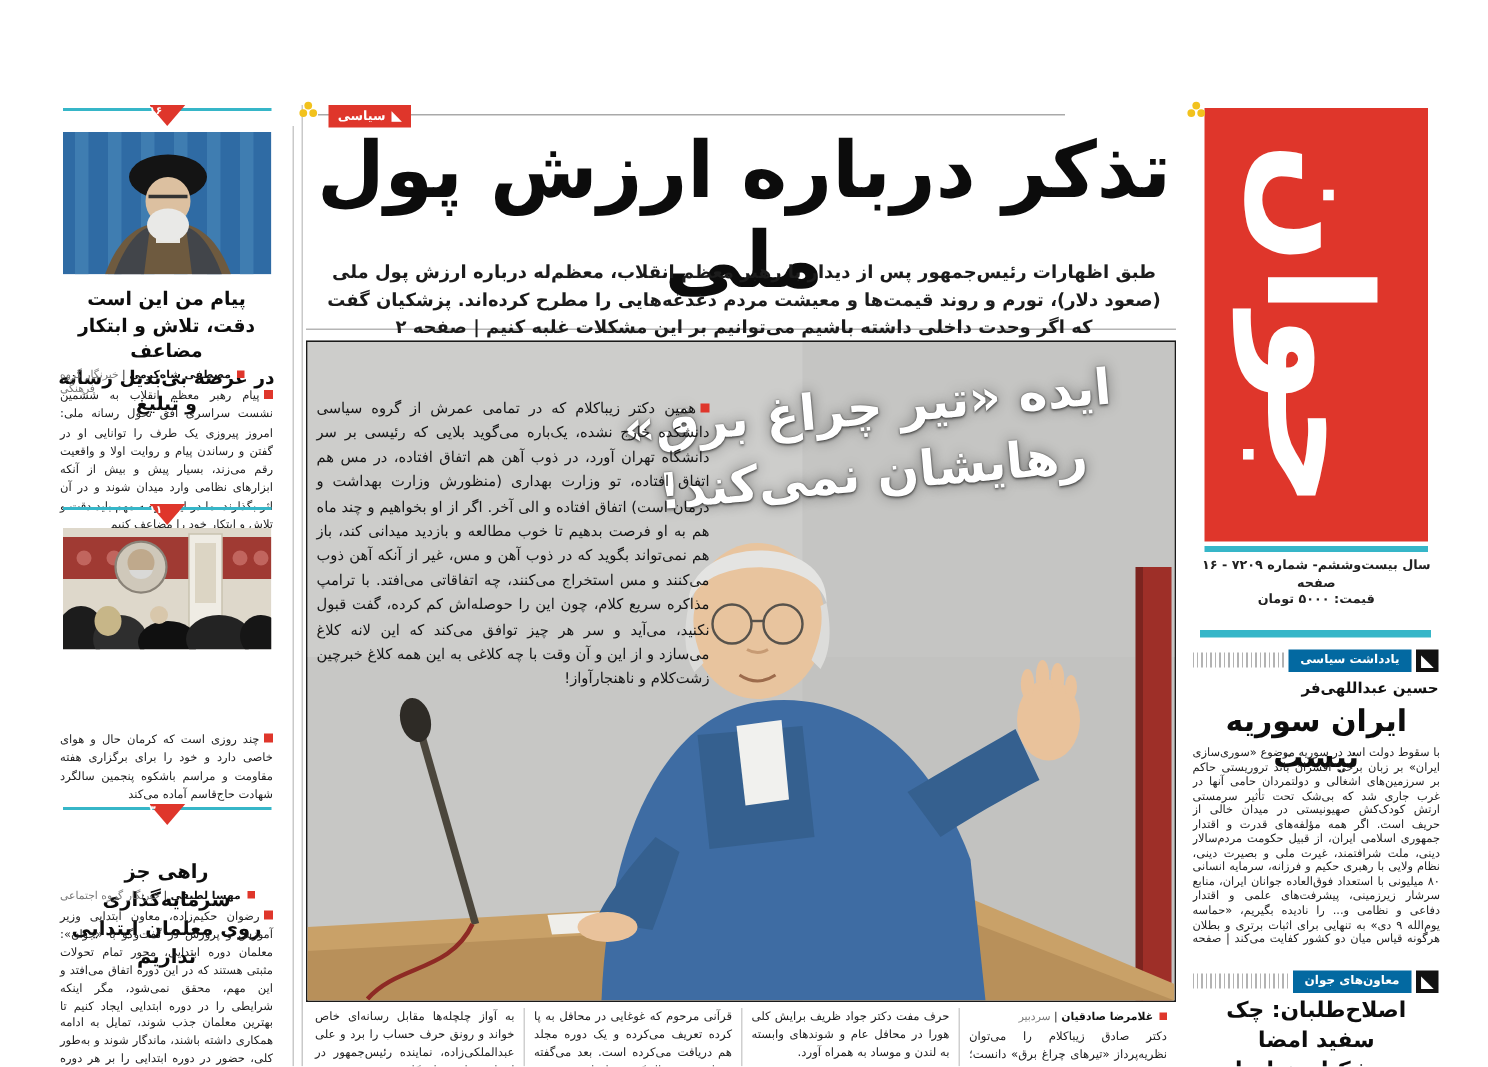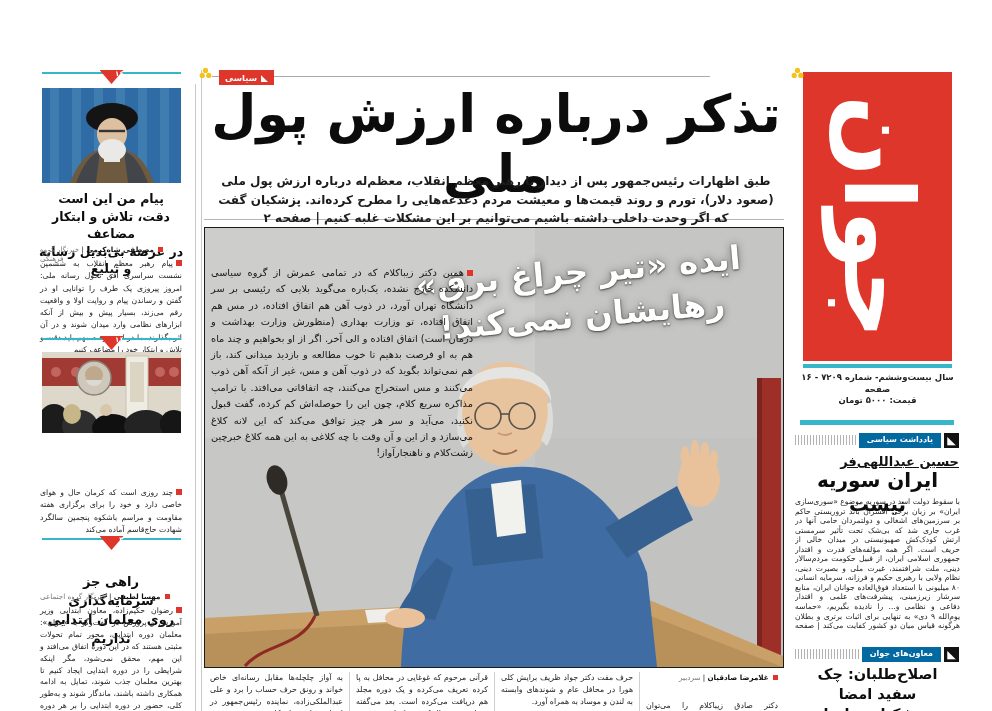--- a/index.html
+++ b/index.html
@@ -26,30 +26,30 @@
   }
   .logo-underline { right:40px; top:364px; width:149px; height:4px; background:#36b6c8; }
   .masthead-info { right:33px; top:372px; width:163px; text-align:center; font-size:8.5px; line-height:11.5px; font-weight:600; color:#222; }
   .teal-bar { right:38px; top:420px; width:154px; height:5px; background:#36b6c8; }
 
   .badge-row { position:absolute; right:33px; width:164px; height:16px; display:flex; align-items:center; gap:3px; }
   .mark-sq { width:15px; height:15px; background:#121212; color:#fff; font-size:11px; line-height:15px; text-align:center; flex:0 0 auto; }
   .badge { background:#0369a1; color:#fff; font-size:8px; font-weight:bold; padding:2.5px 8px 3.5px; white-space:nowrap; flex:0 0 auto; }
   .barcode { flex:1 1 auto; height:10px; background:repeating-linear-gradient(90deg,#b3b3b3 0 1px,transparent 1px 3px); }
 
-  .note-byline { right:33px; top:454px; width:163px; font-size:13px; font-weight:bold; color:#111; text-align:right;text-decoration:underline; }
+  .note-byline { right:33px; top:454px; width:163px; font-size:10px; font-weight:bold; color:#111; text-align:right; }
   .note-headline { right:33px; top:468px; width:163px; text-align:center; font-size:20px; font-weight:900; color:#0d0d0d; }
   .note-body { right:32px; top:497px; width:165px; height:133px; overflow:hidden; font-size:7.6px; line-height:9.55px; color:#222; }
   .special-headline { right:33px; top:664px; width:163px; text-align:center; font-size:14.5px; line-height:20px; font-weight:900; color:#0d0d0d; }
 
   
   .marker { position:absolute; width:139px; height:15px; }
   .marker .line { position:absolute; top:2px; left:0; right:0; height:2px; background:#36b6c8; }
   .marker .tri { position:absolute; top:0; left:50%; transform:translateX(-50%); width:24px; height:14px; background:#df362b; clip-path:polygon(0 0,100% 0,50% 100%); }
-  .marker .num { position:absolute; top:0; left:50%; transform:translateX(-50%); width:24px; text-align:right; color:#fff; font-size:7px; font-weight:bold; line-height:9px; }
+  .marker .num { position:absolute; top:0; left:50%; transform:translateX(-50%); width:24px; text-align:left; color:#fff; font-size:7px; font-weight:bold; line-height:9px; }
 
   .lc-headline { width:146px; text-align:center; font-weight:900; color:#0d0d0d; }
   .byline { font-size:7.2px; color:#111; text-align:left; }
   .byline .dot { display:inline-block; width:5px; height:5px; background:#df362b; margin-left:2px; }
   .byline .name { font-weight:bold; }
   .byline .role { color:#777; }
   .lc-body { font-size:7.7px; line-height:12.3px; color:#222; }
   .bullet { display:inline-block; width:6px; height:6px; background:#df362b; margin-left:3px; }
 
   .photo-frame { position:absolute; overflow:hidden; }
@@ -67,21 +67,21 @@
     font-size:33px; line-height:44px; font-weight:900; color:#ffffff;
     transform:rotate(-5deg);
     text-shadow:0 1px 2px rgba(0,0,0,.55), 0 0 9px rgba(0,0,0,.4), 0 0 1px rgba(0,0,0,.6);
   }
   .photo-body { position:absolute; top:37px; left:6px; width:262px; font-size:9.8px; line-height:16.4px; color:#161616; }
 
   
   .footer { right:208px; top:672px; width:580px; height:39px; display:flex; direction:rtl; }
   .fcol { width:145px; padding:0 6px; font-size:7.8px; line-height:12.1px; color:#222; border-left:1px solid #cfcfcf; }
   .fcol:last-child { border-left:none; }
-  .fcol .byline { margin-bottom:16px; }
+  .fcol .byline { margin-bottom:1px; }
 </style>
 </head>
 <body>
 
 <div id="page">
 
   <div class="vline" style="right:790px; top:70px; height:641px;"></div>
   <div class="vline" style="right:195px; top:84px; height:627px; left:auto; right:auto; left:195px;"></div>
   <div class="hline" style="right:282px; top:76px; width:498px;"></div>
   <div class="hline" style="right:208px; top:219px; width:580px; background:#b5b5b5;"></div>

